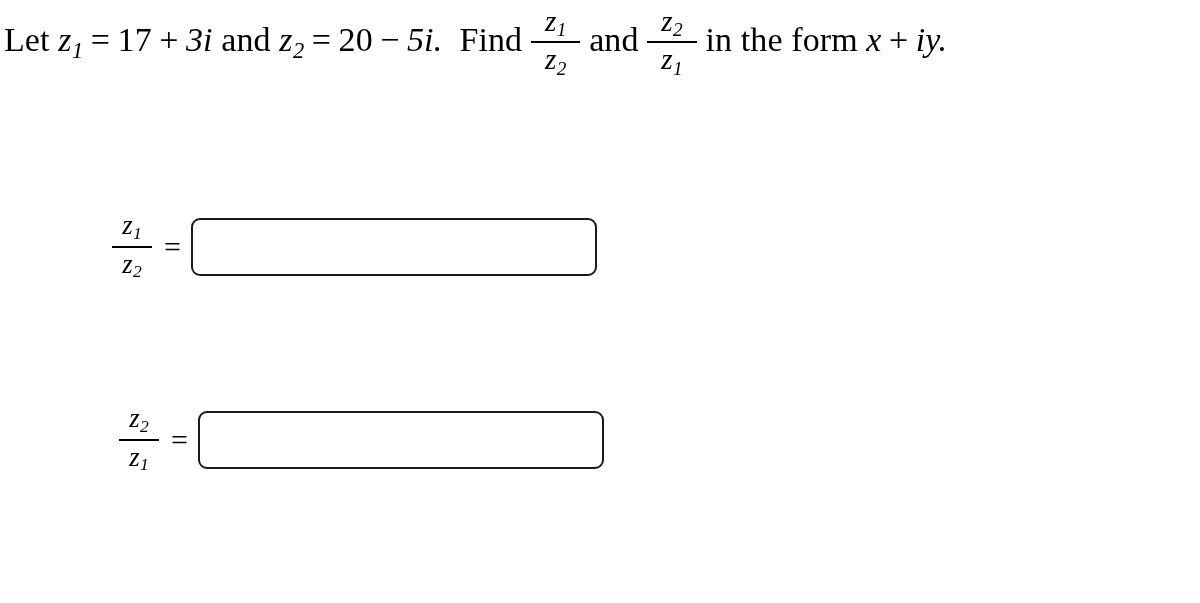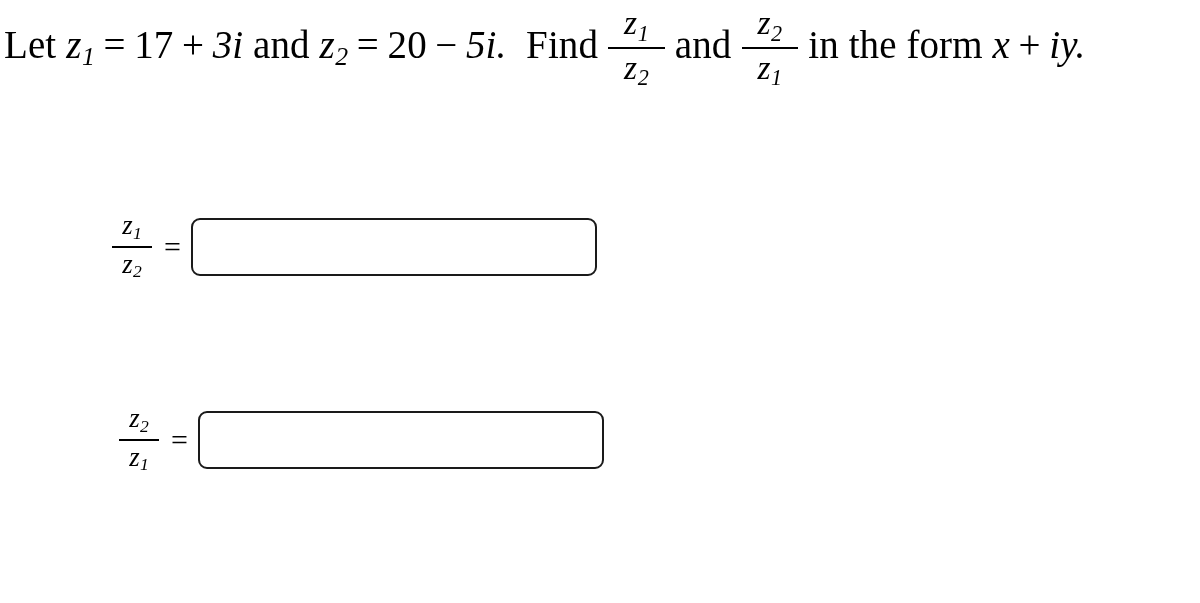--- a/index.html
+++ b/index.html
@@ -66,21 +66,21 @@
     padding: 2px 0.18em 0 0.18em;
     font-size: 0.86em;
   }
 
   
   #prompt-line {
     position: absolute;
     left: 4px;
     top: 8px;
     width: 1192px;
-    font-size: 39px;
+    font-size: 34px;
     line-height: 1.0;
     white-space: nowrap;
     letter-spacing: 0.1px;
   }
   #prompt-line .word {
     white-space: pre;
   }
 
   
   .answer-row {

